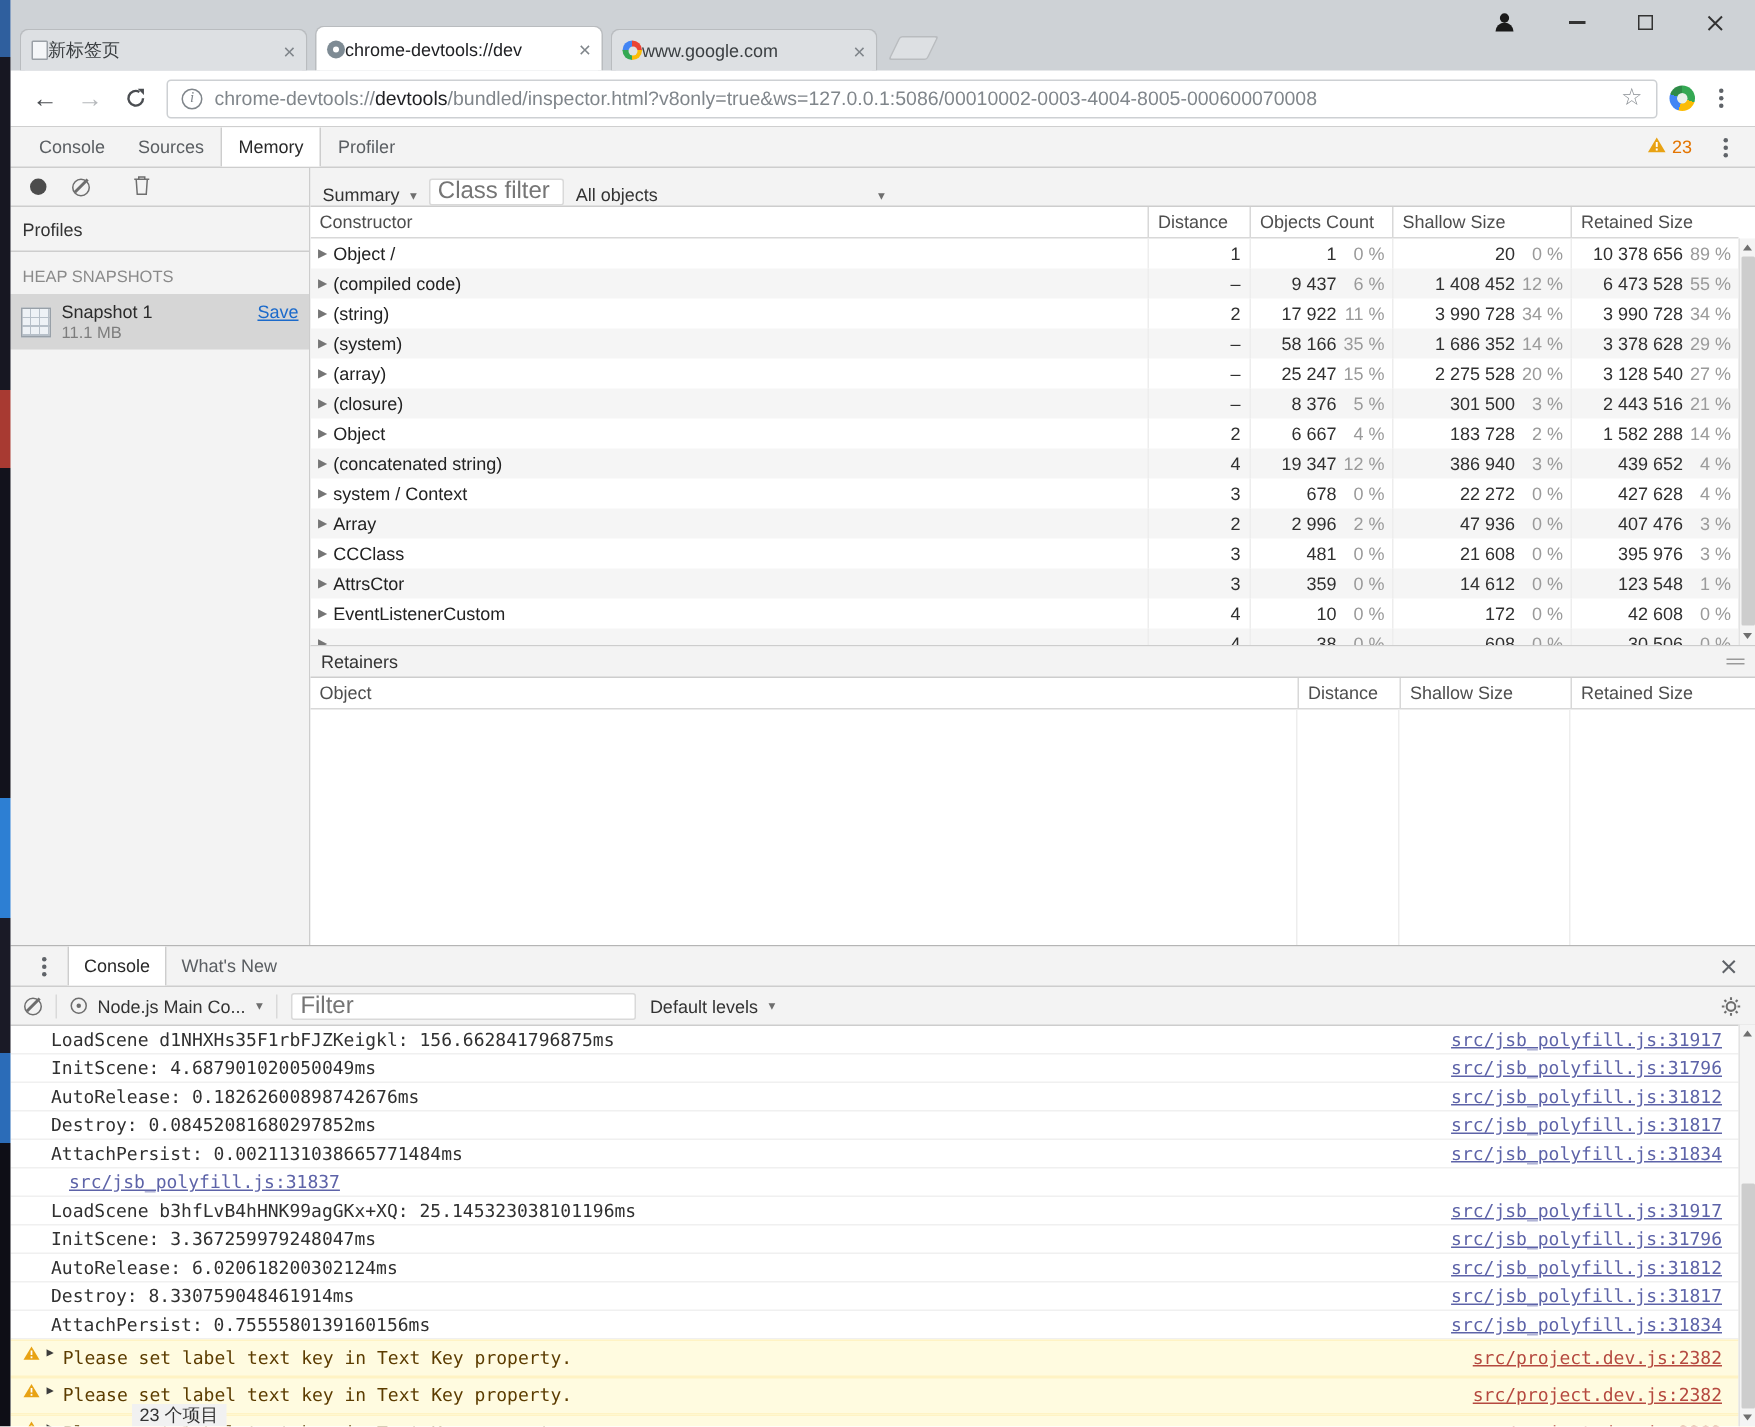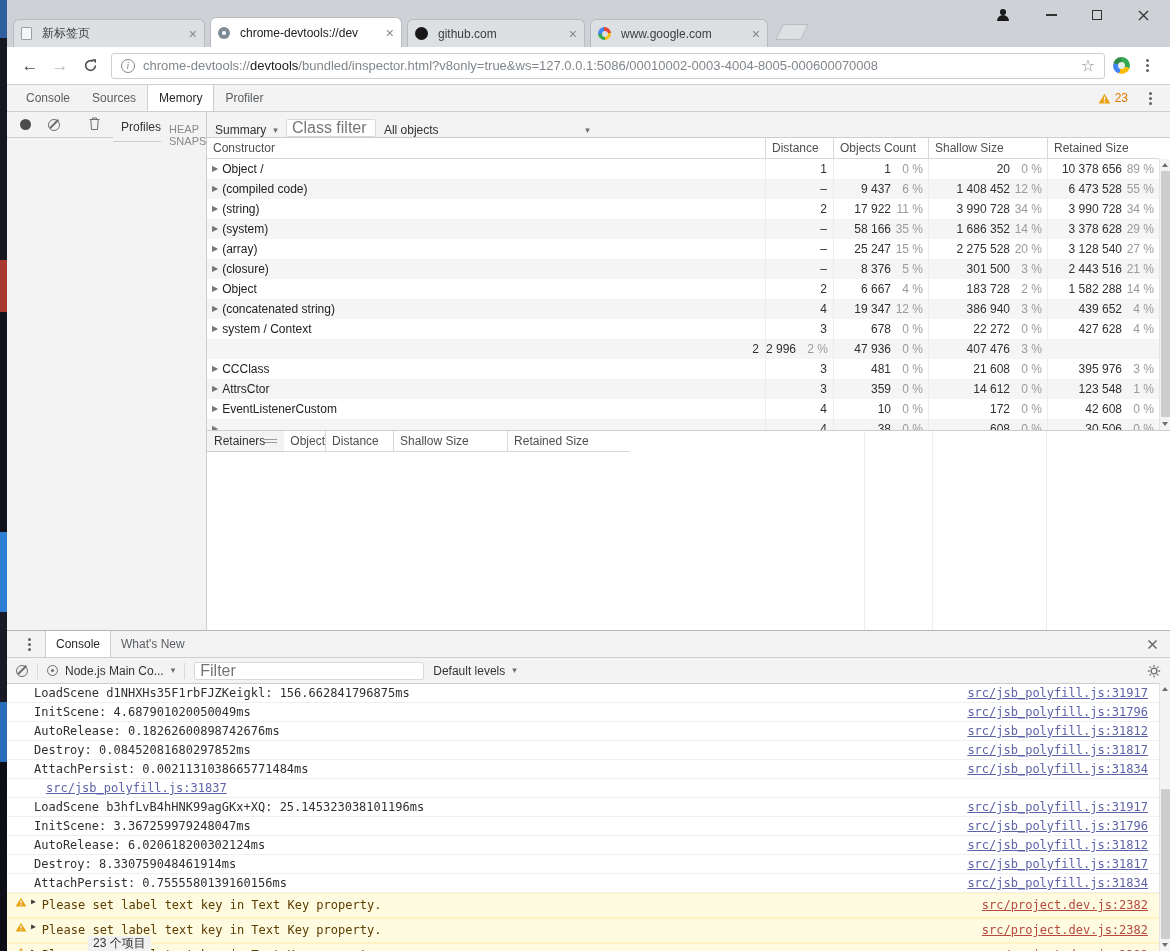--- a/index.html
+++ b/index.html
@@ -13,21 +13,21 @@
   
   .browser{position:absolute;left:7px;top:0;width:1163px;height:951px;display:flex;flex-direction:column;background:#fff}
 
   
   .topchrome{height:47px;background:#ced2d6;position:relative;flex:none}
   .win-ctl{position:absolute;top:7px;display:flex;align-items:center;justify-content:center;width:18px;height:16px;cursor:default}
   .ctl-person{right:158px}.ctl-min{right:110px}.ctl-max{right:64px}.ctl-close{right:18px}
   .ic-minline{width:11px;height:0;border-bottom:2px solid #333}
   .ic-maxbox{width:10px;height:10px;border:1px solid #333}
   .tabs{position:absolute;left:6px;bottom:0;display:flex;align-items:flex-end;height:30px}
-  .tab{width:192px;height:28px;display:flex;align-items:center;gap:10px;padding:0 7px;background:#dde0e3;
+  .tab{width:192px;height:28px;display:flex;align-items:center;gap:0;padding:0 7px;background:#dde0e3;
     border:1px solid #b9bcbf;border-bottom:none;border-radius:6px 6px 0 0;margin-right:5px;color:#3c4043;overflow:hidden}
   .tab.active{background:#fff;color:#202124;height:30px}
   .tab-title{flex:1;overflow:hidden;white-space:nowrap;font-size:12px}
   .tab-close{color:#80868b;font-size:14px;line-height:12px;flex:none}
   .tab-close::before{content:"\00D7"}
   .newtab{width:26px;height:16px;background:#dde0e3;border:1px solid #b9bcbf;transform:skewX(-26deg);margin:0 0 7px 6px;border-radius:2px}
   .fav{flex:none}
   .fav-doc{width:11px;height:13px;border:1px solid #9aa0a6;background:#f4f6f8;border-radius:1px}
   .fav-dt{width:12px;height:12px;border-radius:50%;background:#7e8b94;position:relative}
   .fav-dt::after{content:"";position:absolute;inset:4px;background:#dde0e3;border-radius:50%}
@@ -56,24 +56,24 @@
   .ext-icon::after{content:"";position:absolute;inset:5px;background:#e8f0e8;border-radius:50%}
   .ic-kebab{display:flex;flex-direction:column;gap:2px;align-items:center;width:16px}
   .ic-kebab i{width:3px;height:3px;border-radius:50%;background:#5f6368}
 
   
   .devtools{flex:1;display:flex;flex-direction:column;min-height:0;background:#fff}
   .dt-tabbar{height:27px;flex:none;background:#f3f3f3;border-bottom:1px solid #cdcdcd;display:flex;align-items:stretch;padding-left:8px}
   .dt-tab{padding:0 11px;display:flex;align-items:center;color:#5a5e62}
   .dt-tab.selected{background:#fff;color:#282828;border-left:1px solid #cdcdcd;border-right:1px solid #cdcdcd}
   .dt-tab-right{margin-left:auto;display:flex;align-items:center;gap:14px;padding-right:12px}
-  .warn-badge{display:flex;align-items:center;gap:4px;color:var(--badge-orange,#e37400)}
+  .warn-badge{display:flex;gap:4px;color:var(--badge-orange,#e37400)}
 
   .dt-main{flex:1;display:flex;min-height:0}
-  .dt-sidebar{width:200px;flex:none;background:#f3f3f3;border-right:1px solid #cdcdcd;display:flex;flex-direction:row}
+  .dt-sidebar{width:200px;flex:none;background:#f3f3f3;border-right:1px solid #cdcdcd;display:flex;flex-direction:column}
   .side-toolbar{height:26px;flex:none;border-bottom:1px solid #cdcdcd;display:flex;align-items:center;gap:17px;padding:0 13px;background:#f3f3f3}
   .ic-record{width:11px;height:11px;border-radius:50%;background:#4c4c4c}
   .ic-block{width:12px;height:12px;border:1.5px solid #6e6e6e;border-radius:50%;position:relative}
   .ic-block::after{content:"";position:absolute;left:-1.5px;top:3.8px;width:12px;height:1.5px;background:#6e6e6e;transform:rotate(-45deg)}
   .side-trash{margin-left:12px}
   .side-title{height:30px;line-height:30px;padding-left:8px;border-bottom:1px solid #cdcdcd;color:#333}
   .side-section{padding:11px 0 5px 8px;color:#8a8a8a;font-size:11px}
   .snapshot{height:37px;background:#d6d6d6;display:flex;align-items:center;padding:0 7px;gap:7px}
   .snap-icon{width:20px;height:20px;border:1px solid #98a0a8;flex:none;
     background:repeating-linear-gradient(to bottom,transparent 0 5px,#b7c0c9 5px 6px),
@@ -110,21 +110,21 @@
   .c-num .pct{width:37px;text-align:right;padding-right:5px;color:#9a9a9a}
 
   
   .vscroll{position:absolute;top:21px;right:0;width:11px;bottom:0;background:#f4f4f4;border-left:1px solid #e3e3e3;display:flex;flex-direction:column;align-items:center}
   .tri-up{width:0;height:0;border-left:3px solid transparent;border-right:3px solid transparent;border-bottom:4px solid #6f6f6f;margin:4px 0}
   .tri-down{width:0;height:0;border-left:3px solid transparent;border-right:3px solid transparent;border-top:4px solid #6f6f6f;margin:4px 0}
   .sb-thumb{width:9px;background:#cdcdcd;border-radius:1px;flex:1;margin-bottom:1px}
   .sb-spacer{flex:1}
   .sb-thumb-fixed{width:9px;height:150px;background:#cdcdcd;border-radius:1px;flex:none}
 
-  .retainers{height:200px;flex:none;border-top:1px solid #cdcdcd;display:flex;flex-direction:row;background:#fff}
+  .retainers{height:200px;flex:none;border-top:1px solid #cdcdcd;display:flex;flex-direction:column;background:#fff}
   .ret-titlebar{height:21px;background:#f3f3f3;border-bottom:1px solid #cdcdcd;display:flex;align-items:center;padding:0 7px;color:#333;flex:none}
   .ic-grip{margin-left:auto;display:flex;flex-direction:column;gap:2px}
   .ic-grip i{width:12px;height:1px;background:#9a9a9a;display:block}
   .ret-header{display:grid;grid-template-columns:1fr 68px 114px 123px;height:21px;border-bottom:1px solid #d8d8d8;color:#4e4e4e;flex:none}
   .ret-header>div{padding-left:6px;border-left:1px solid #d8d8d8;display:flex;align-items:center}
   .ret-header>div:first-child{border-left:none}
   .ret-body{flex:1;position:relative}
   .ret-line{position:absolute;top:0;bottom:0;width:1px;background:#ededed}
 
   
@@ -178,25 +178,20 @@
     <div class="topchrome">
       <div class="tabs">
         <div class="tab">
           <span class="fav fav-doc"></span>
           <span class="tab-title">新标签页</span>
           <span class="tab-close"></span>
         </div>
         <div class="tab active">
           <span class="fav fav-dt"></span>
           <span class="tab-title">chrome-devtools://dev</span>
-          <span class="tab-close"></span>
-        </div>
-        <div class="tab" style="width:178px">
-          <span class="fav fav-gh"></span>
-          <span class="tab-title">github.com</span>
           <span class="tab-close"></span>
         </div>
         <div class="tab" style="width:178px">
           <span class="fav fav-g"></span>
           <span class="tab-title">www.google.com</span>
           <span class="tab-close"></span>
         </div>
         <div class="newtab"></div>
       </div>
       <div class="win-ctl ctl-person">
@@ -479,20 +474,24 @@
     <div class="cell c-num">
       <span class="num">22 272</span>
       <span class="pct">0 %</span>
     </div>
     <div class="cell c-num">
       <span class="num">427 628</span>
       <span class="pct">4 %</span>
     </div>
   </div>
                 <div class="g-row">
+    <div class="cell c-name">
+      <span class="caret"></span>
+      <span>Array</span>
+    </div>
     <div class="cell c-dist">2</div>
     <div class="cell c-num">
       <span class="num">2 996</span>
       <span class="pct">2 %</span>
     </div>
     <div class="cell c-num">
       <span class="num">47 936</span>
       <span class="pct">0 %</span>
     </div>
     <div class="cell c-num">

